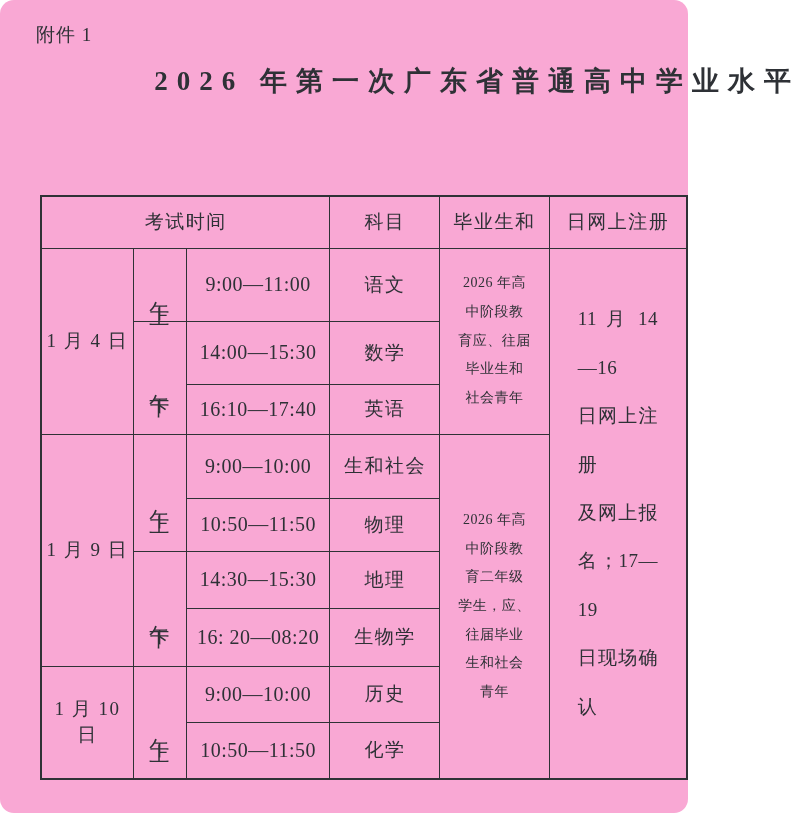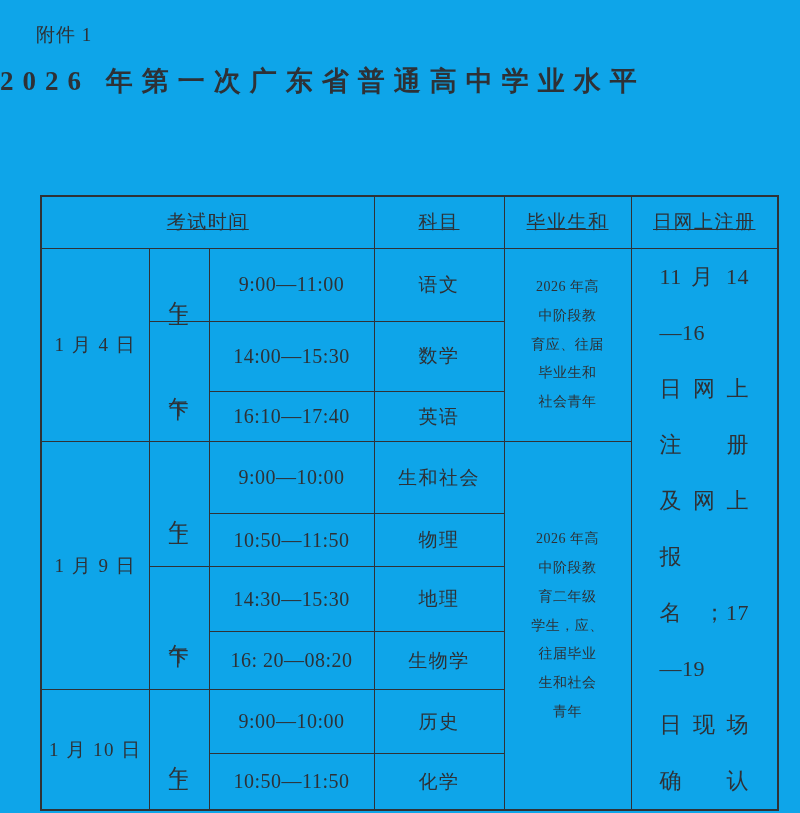--- a/index.html
+++ b/index.html
@@ -5,34 +5,35 @@
   html, body {
     margin: 0; padding: 0;
     width: 800px; height: 813px;
     background: #ffffff;
     font-family: "Liberation Serif", "DejaVu Serif", serif;
     color: #2e3136;
     overflow: hidden;
   }
   .page {
     position: relative;
-    width: 800px; height: 813px;
-    background: #0ea5e9;
+    width: 688px; height: 813px;
+    background: #f9a8d4;
+    border-radius: 14px;
   }
   .attachment {
     position: absolute;
     left: 36px; top: 22px;
     font-size: 19px;
     letter-spacing: 1px;
   }
   .title {
     position: absolute;
     top: 60px; left: 0;
     width: 800px;
-    text-align: left;
+    text-align: right;
     font-weight: bold;
     font-size: 27px;
     letter-spacing: 9px;
     line-height: 1.62;
   }
   table.schedule {
     position: absolute;
     left: 40px; top: 195px;
     border-collapse: collapse;
     table-layout: fixed;
@@ -41,40 +42,40 @@
   .schedule th, .schedule td {
     border: 1.6px solid #2f3236;
     padding: 0;
     text-align: center;
     vertical-align: middle;
     font-size: 19px;
     letter-spacing: 1.5px;
     font-weight: normal;
   }
   
-  .schedule thead tr          { height: 52px; text-decoration: underline; }
+  .schedule thead tr          { height: 52px; }
   .schedule tbody tr:nth-child(1) { height: 73px; }
   .schedule tbody tr:nth-child(2) { height: 63px; }
   .schedule tbody tr:nth-child(3) { height: 50px; }
   .schedule tbody tr:nth-child(4) { height: 64px; }
   .schedule tbody tr:nth-child(5) { height: 53px; }
   .schedule tbody tr:nth-child(6) { height: 57px; }
   .schedule tbody tr:nth-child(7) { height: 58px; }
   .schedule tbody tr:nth-child(8) { height: 56px; }
   .schedule tbody tr:nth-child(9) { height: 57px; }
 
   td.time { font-size: 20px; letter-spacing: 0.5px; margin-left: 16px; }
   td.target {
     font-size: 14px;
     line-height: 2.05;
     letter-spacing: 0.5px;
     white-space: pre-line;
   }
   td.reg {
-    font-size: 22px;
+    font-size: 19px;
     line-height: 2.55;
     letter-spacing: 0.5px;
     white-space: pre-line;
     text-align: justify;
     text-align-last: justify;
     padding: 0 28px;
   }
   .v {
     display: inline-block;
     writing-mode: vertical-rl;

